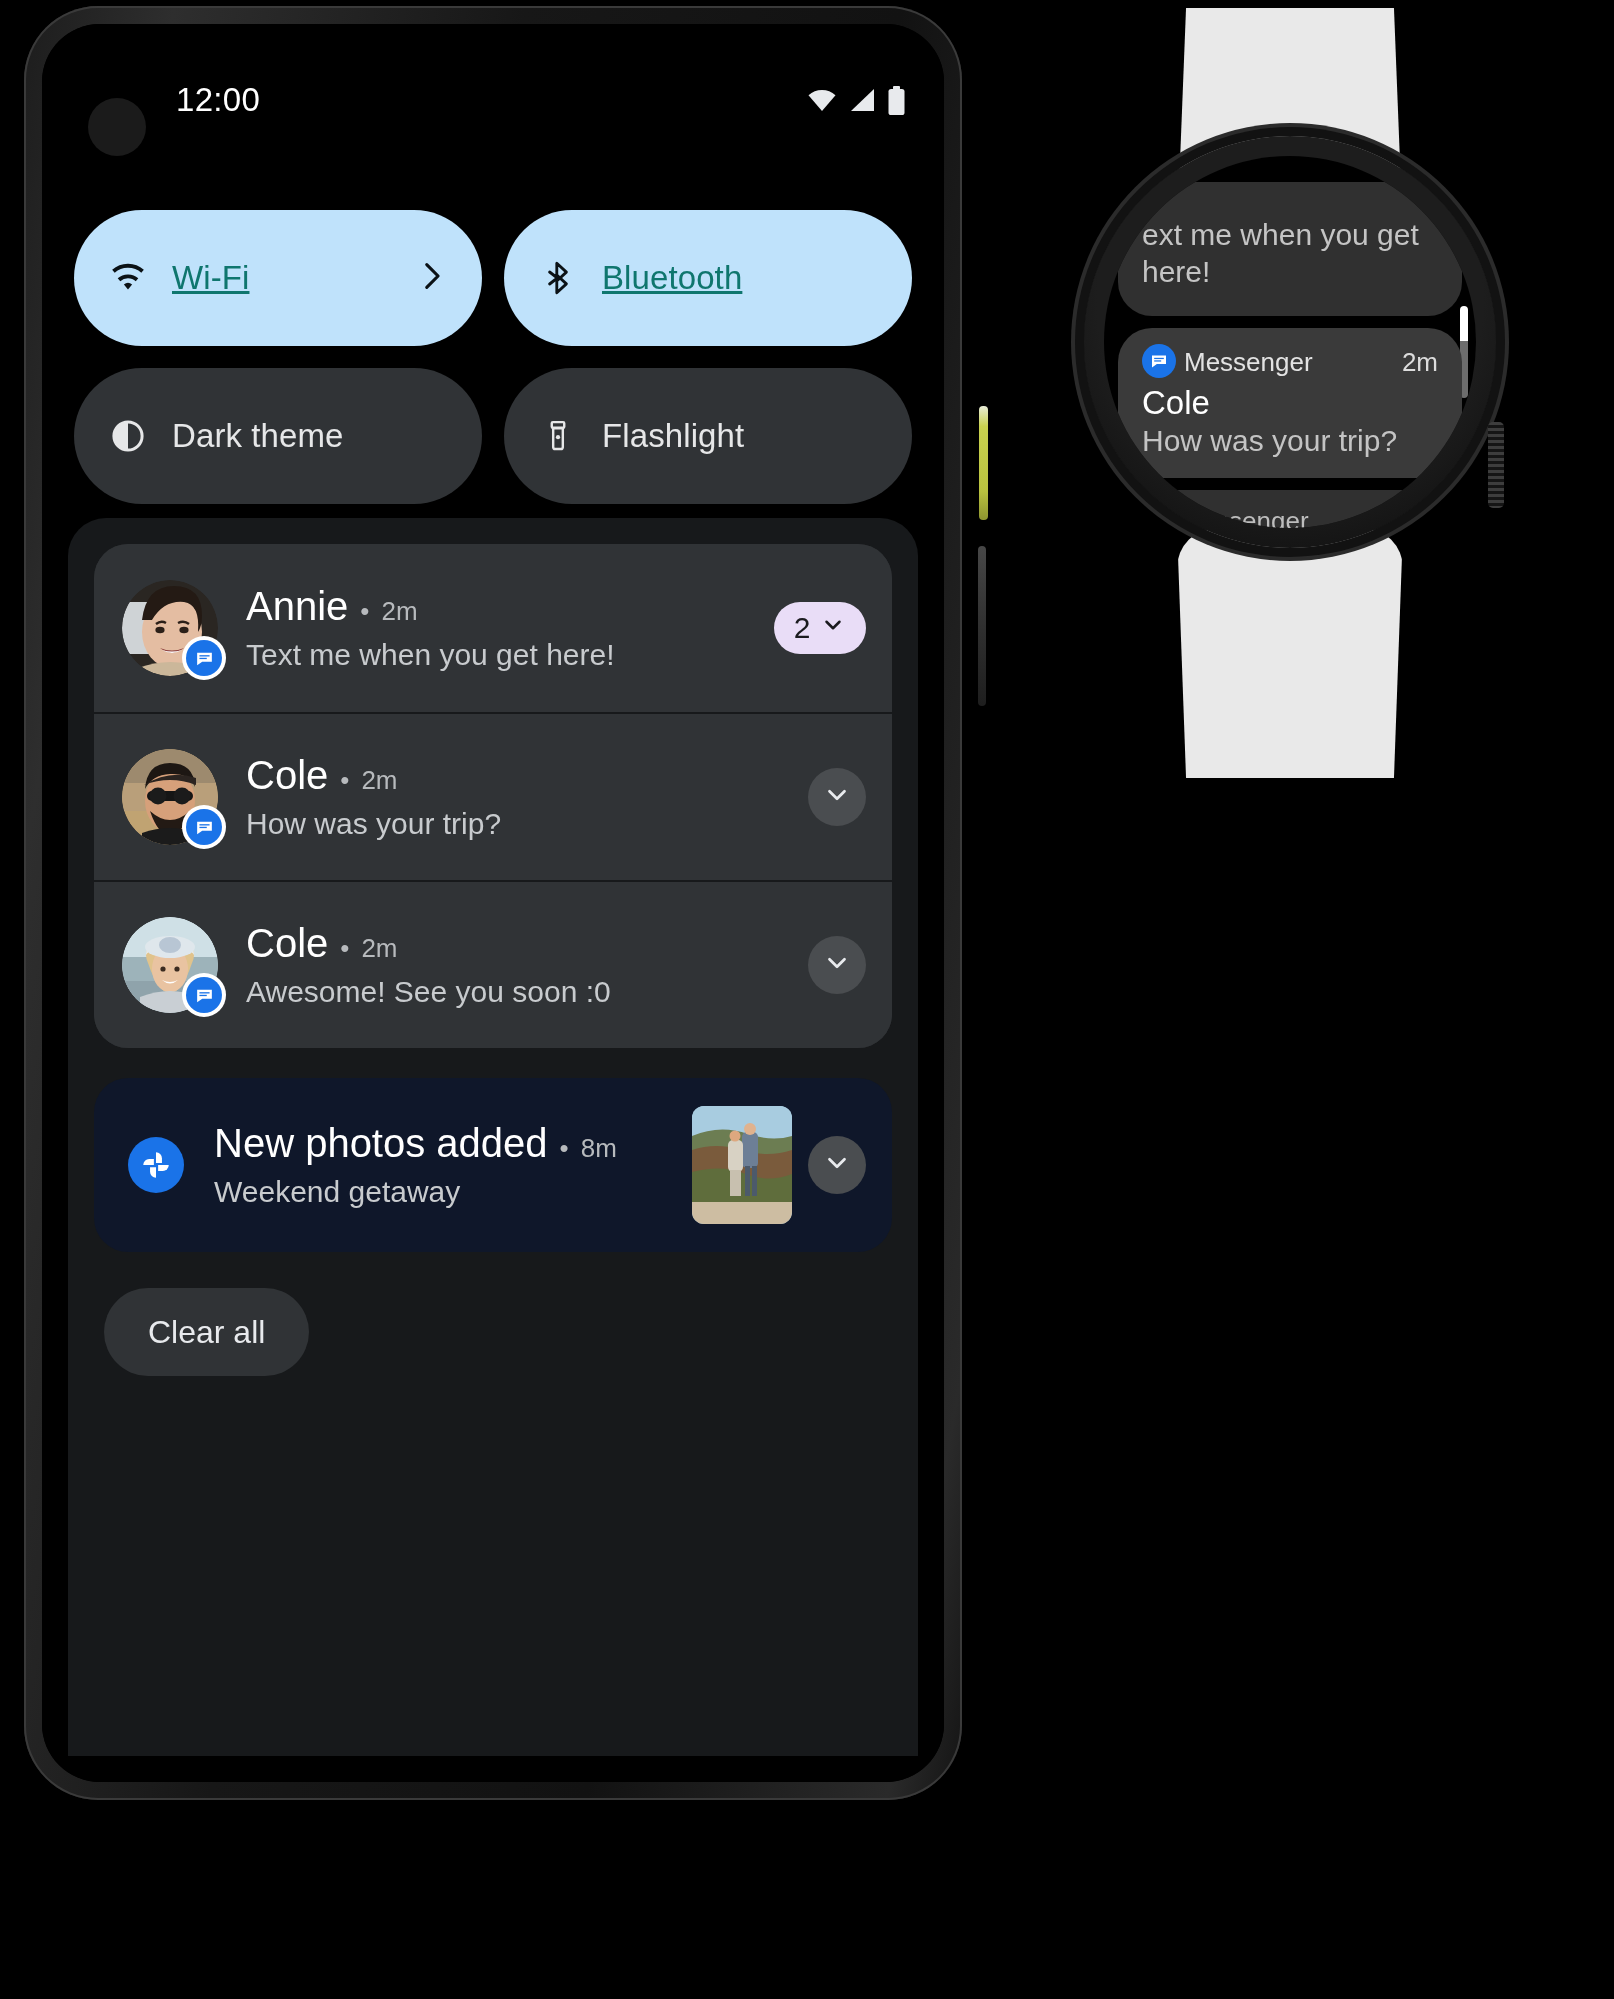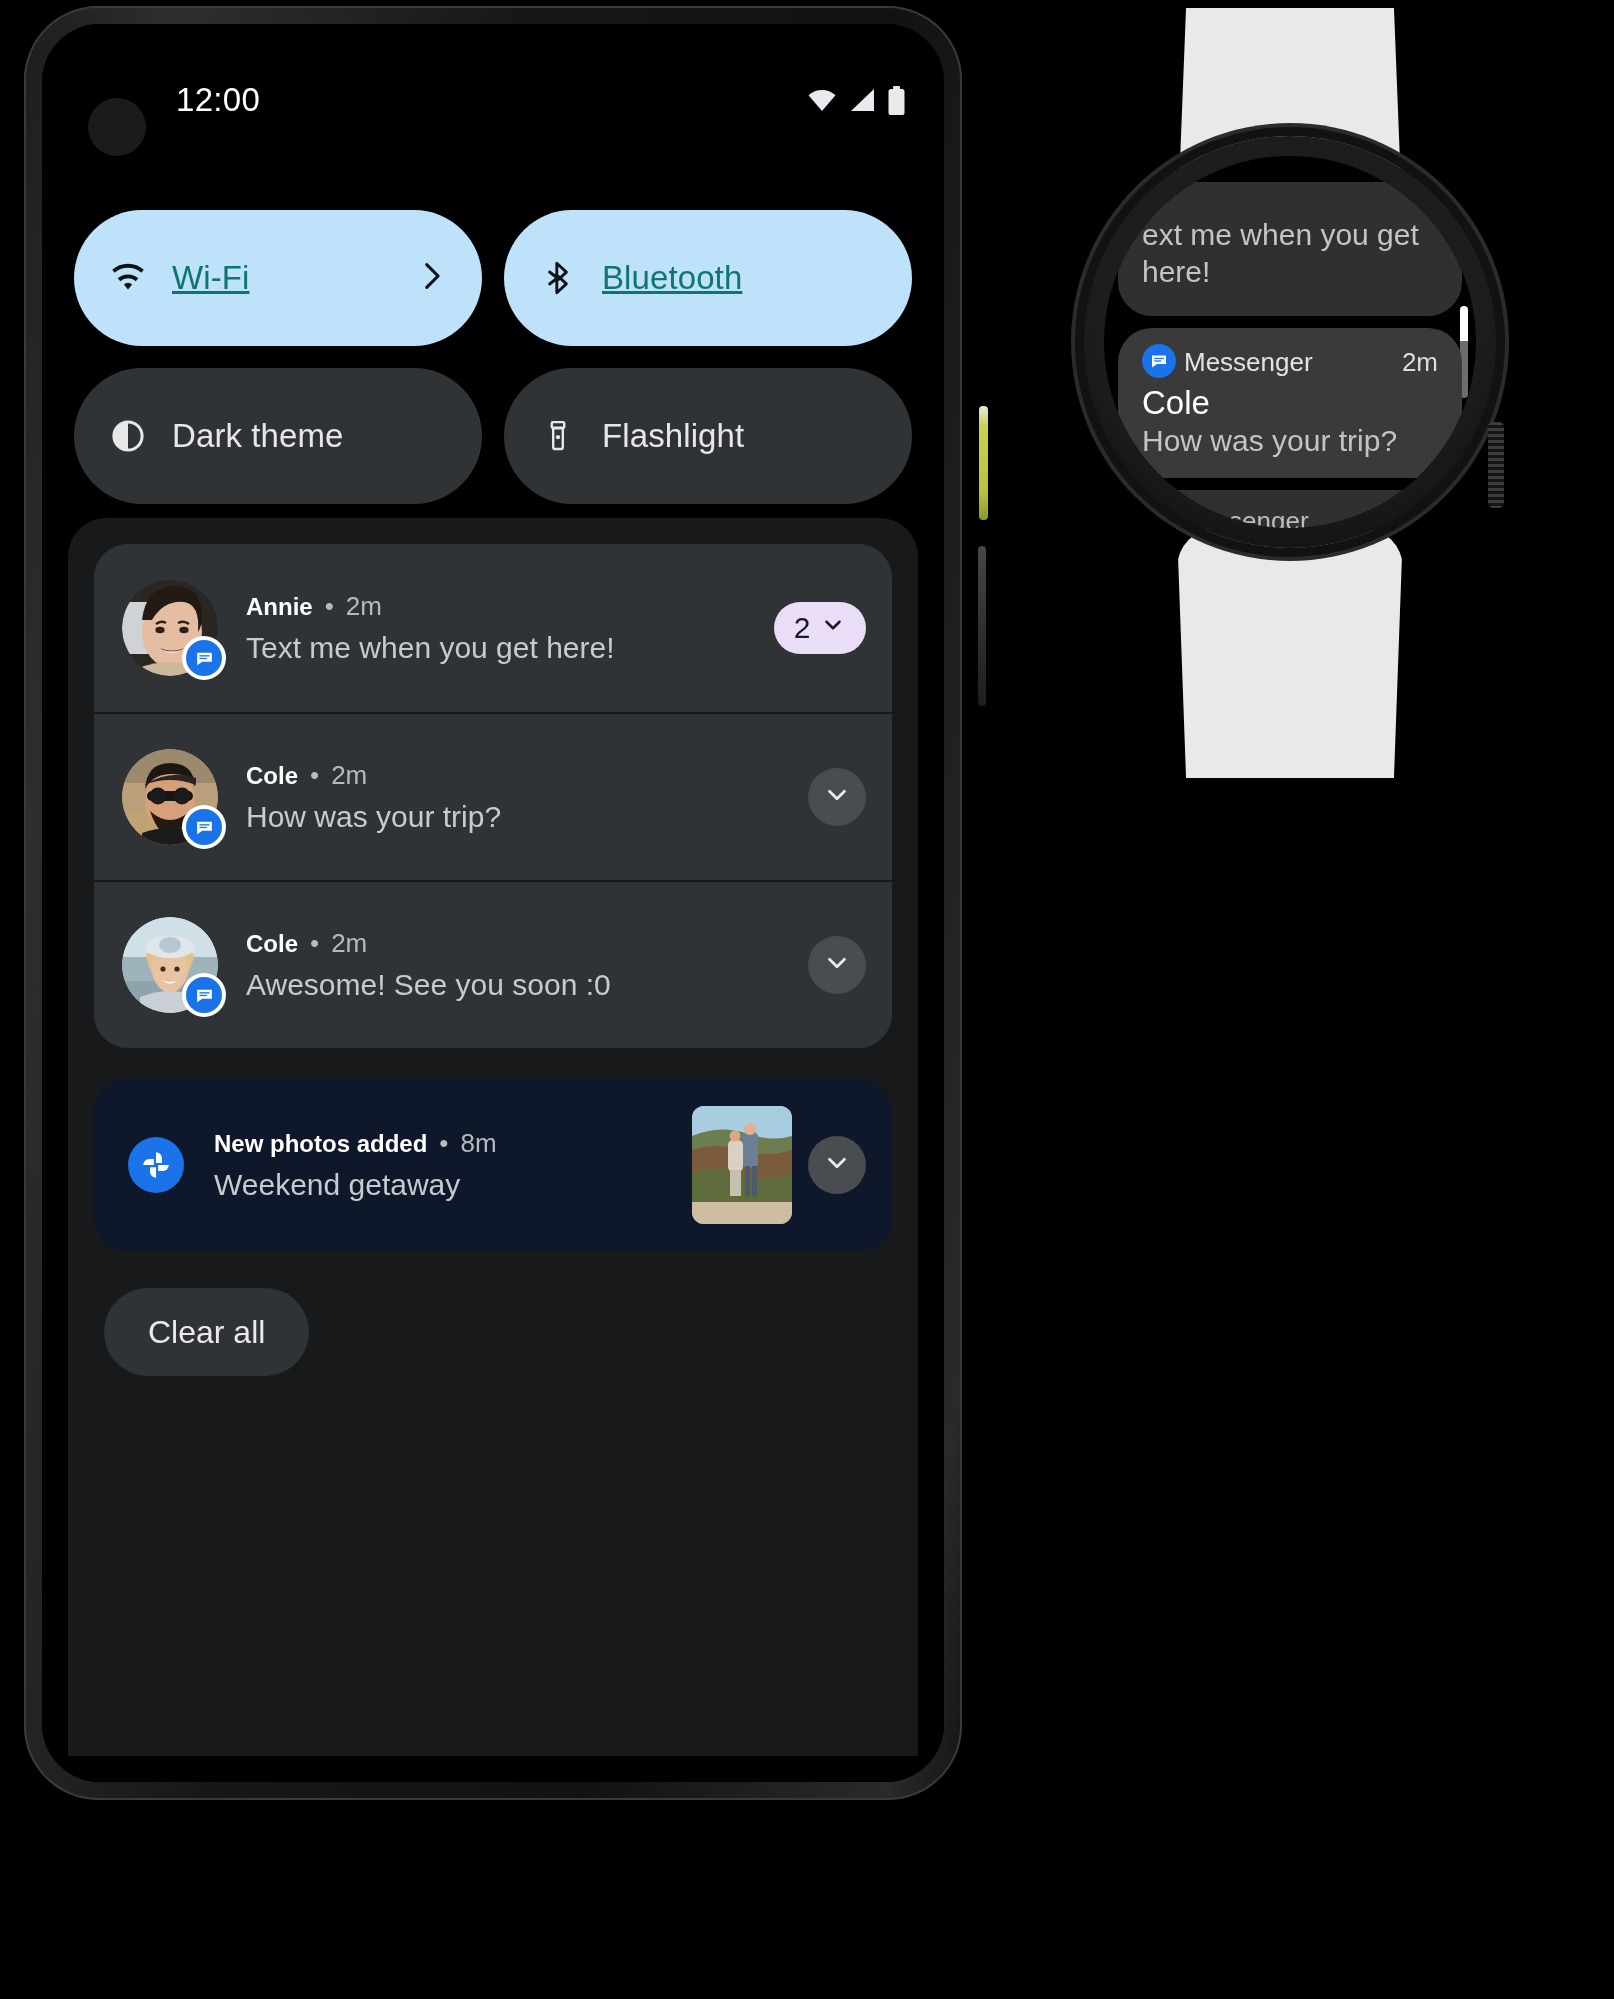--- a/index.html
+++ b/index.html
@@ -82,21 +82,21 @@
   .avatar-wrap { position:relative; width:96px; height:96px; flex:0 0 auto; margin-right:28px; }
   .avatar { width:96px; height:96px; border-radius:50%; overflow:hidden; display:block; }
   .badge-app {
     position:absolute; right:-8px; bottom:-4px; width:44px; height:44px;
     border-radius:50%; background:#fff; display:flex; align-items:center; justify-content:center;
   }
   .badge-app .dot { width:36px; height:36px; border-radius:50%; background:#1a73e8;
                     display:flex; align-items:center; justify-content:center; }
   .notif-body { flex:1 1 auto; min-width:0; }
   .notif-head { display:flex; align-items:baseline; gap:12px; }
-  .notif-name { color:#fff; font-size:24px; font-weight:700; }
+  .notif-name { color:#fff; font-size:40px; font-weight:400; }
   .notif-sep  { color:#b7babd; font-size:26px; }
   .notif-time { color:#b7babd; font-size:26px; }
   .notif-text { color:#c8cbce; font-size:30px; margin-top:9px; white-space:nowrap; overflow:hidden; text-overflow:ellipsis; }
   .chev-btn {
     width:58px; height:58px; border-radius:50%; background:#4a4d50;
     display:flex; align-items:center; justify-content:center; flex:0 0 auto; margin-left:16px; cursor:pointer;
   }
   .count-pill {
     height:52px; min-width:92px; border-radius:26px; background:#e9ddf7; color:#1b1b1f;
     display:flex; align-items:center; justify-content:center; gap:10px;

